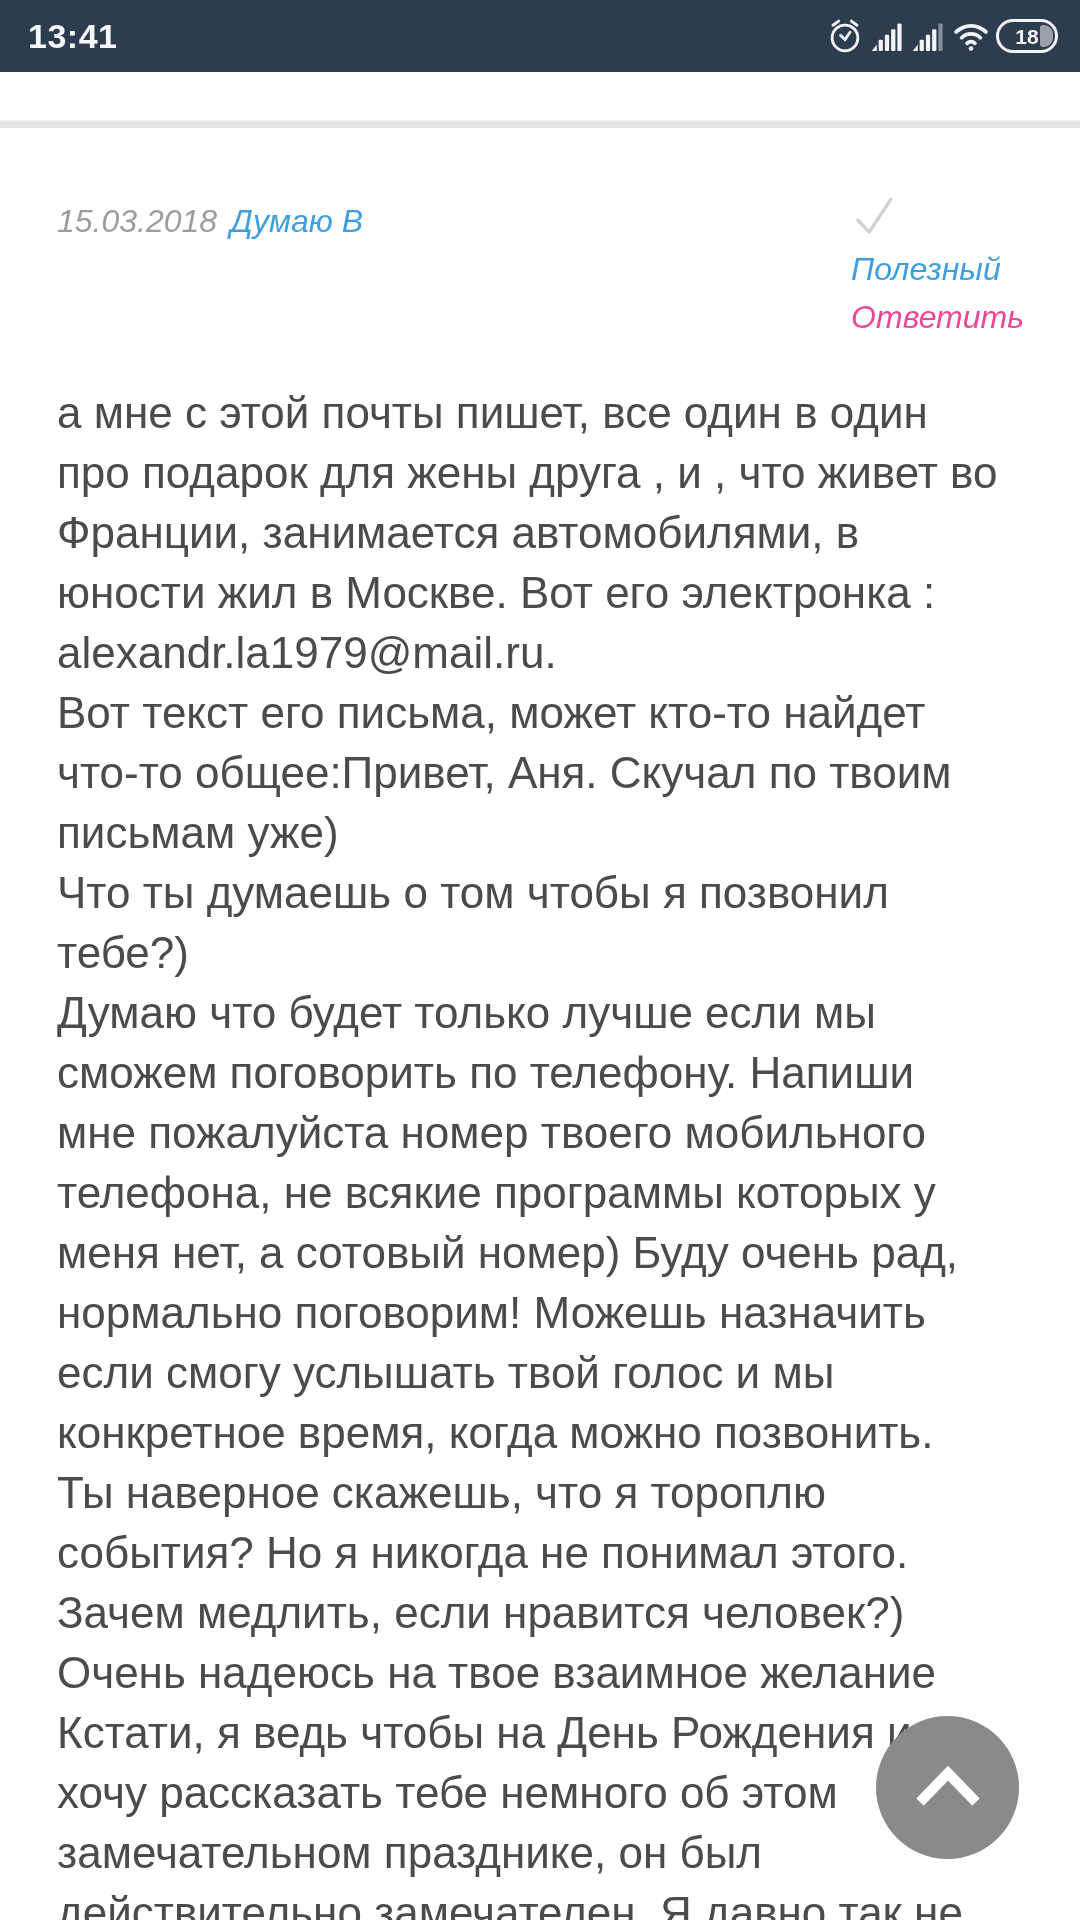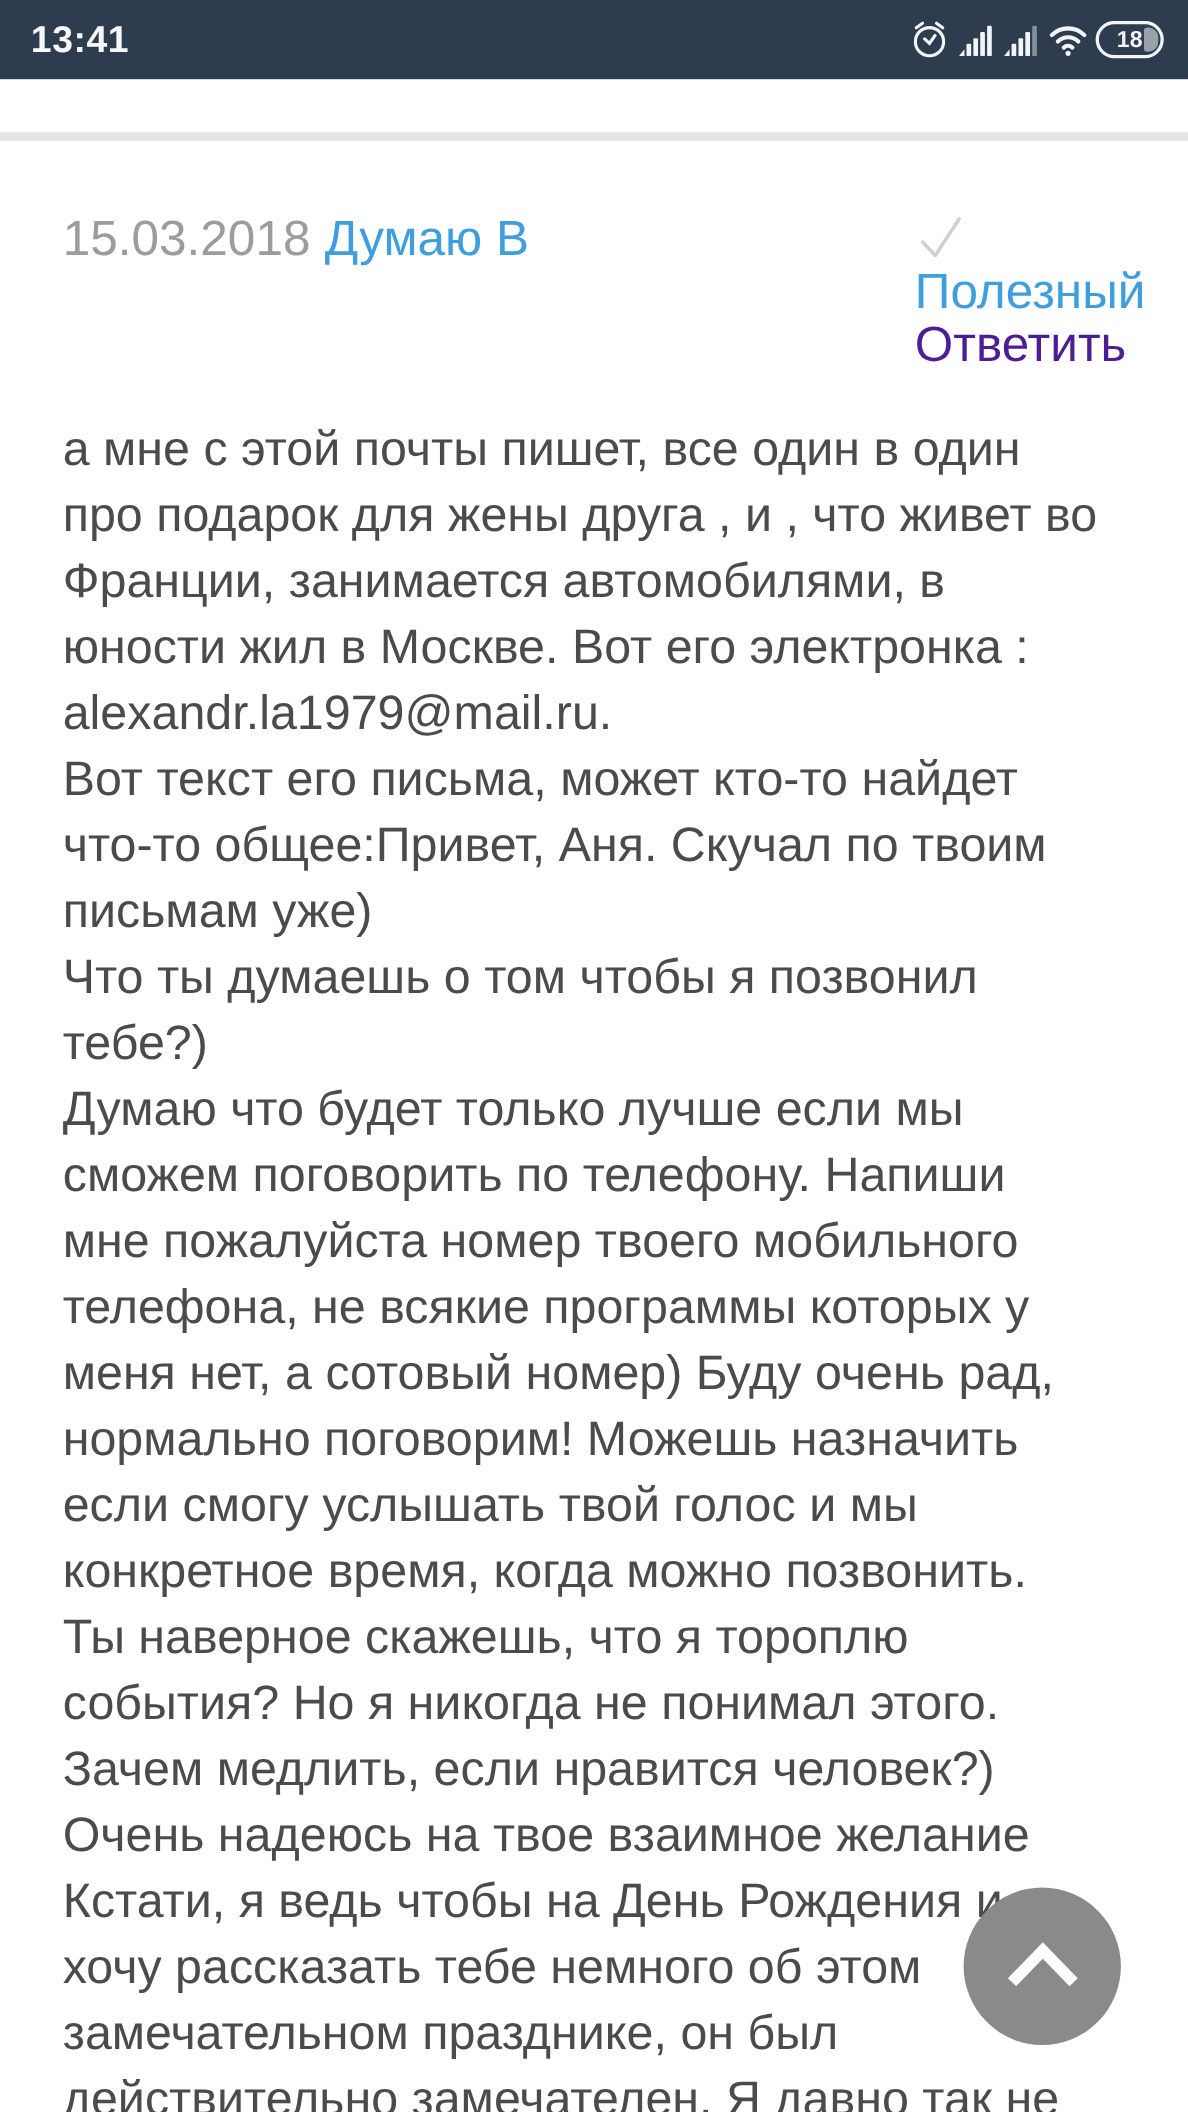--- a/index.html
+++ b/index.html
@@ -22,21 +22,21 @@
   }
   .battery-num { font-size:21px; font-weight:700; color:#f2f4f6; line-height:1; }
   .battery-fill {
     position:absolute; right:2px; top:3px; width:13px; height:22px;
     background:rgba(242,244,246,.55); border-radius:3px 9px 9px 3px;
   }
   
   .top-divider { margin-top:48px; height:8px; width:100%; border-top:1px solid #ededee; }
   
   .comment { padding:0 56px 0 57px; }
-  .comment-header { margin-top:58px; display:flex; align-items:baseline; font-size:45px; line-height:48px; }
+  .comment-header { margin-top:58px; display:flex; align-items:baseline; font-size:32px; line-height:48px;font-style:italic; }
   .comment-author { margin-left:13px; text-decoration:none; cursor:pointer; }
   .comment-actions { margin-left:auto; display:flex; align-items:baseline;flex-direction:column; }
   .check-icon { position:relative; top:7px; margin-right:12px; }
   .action-link { text-decoration:none; cursor:pointer; }
   .reply-link { margin-left:55px; }
   .comment-body { margin-top:42px; font-size:44px; }
   .comment-body .line { height:60px; line-height:60px; white-space:nowrap; }
   
   .fab {
     position:absolute; left:876px; top:1716px; width:143px; height:143px;
@@ -99,21 +99,21 @@
     <div class="comment-header">
       <span class="comment-date" style="color: rgb(156, 156, 156);">15.03.2018</span>
       <a class="comment-author" style="color: rgb(63, 158, 221);">Думаю В</a>
       <span class="comment-actions">
         <span class="check-icon">
           <svg width="46" height="46" viewBox="0 0 34 34" fill="none" stroke="#d0d0d0" stroke-width="2.4" stroke-linecap="round" stroke-linejoin="round">
             <path d="M5 20 L13.5 29 L29.5 4.5"></path>
           </svg>
         </span>
         <a class="action-link helpful-link" style="color: rgb(63, 158, 221);">Полезный</a>
-        <a class="action-link reply-link" style="color: #4c1d95;">Ответить</a>
+        <a class="action-link reply-link" style="color: #ec4899;">Ответить</a>
       </span>
     </div>
 
     <div class="comment-body" style="color: rgb(75, 75, 75);">
         <div class="line">а мне с этой почты пишет, все один в один</div>
         <div class="line">про подарок для жены друга , и , что живет во</div>
         <div class="line">Франции, занимается автомобилями, в</div>
         <div class="line">юности жил в Москве. Вот его электронка :</div>
         <div class="line">alexandr.la1979@mail.ru.</div>
         <div class="line">Вот текст его письма, может кто-то найдет</div>

